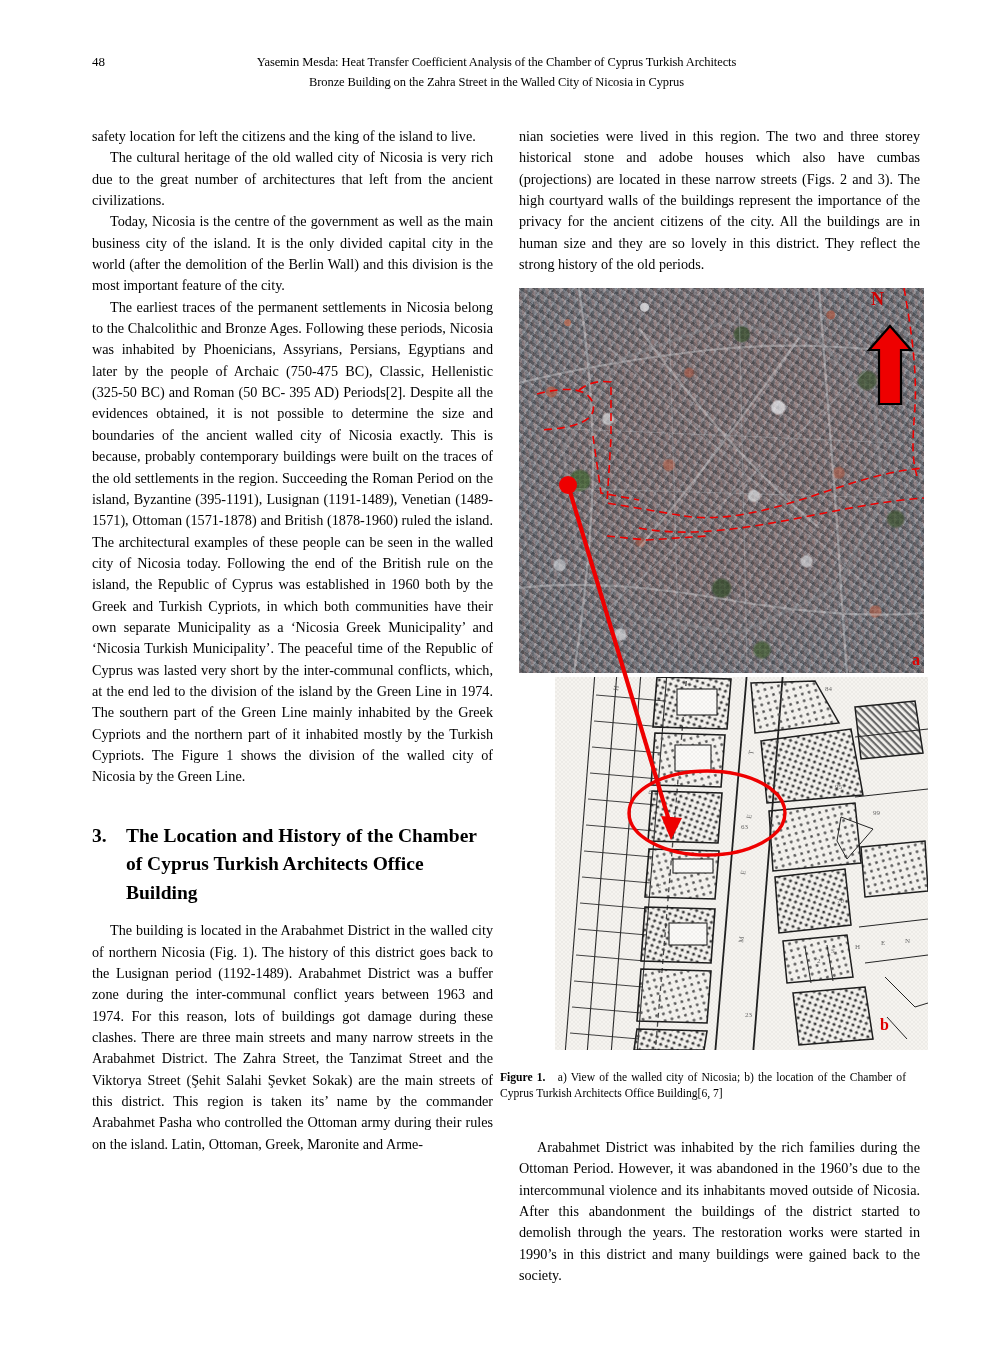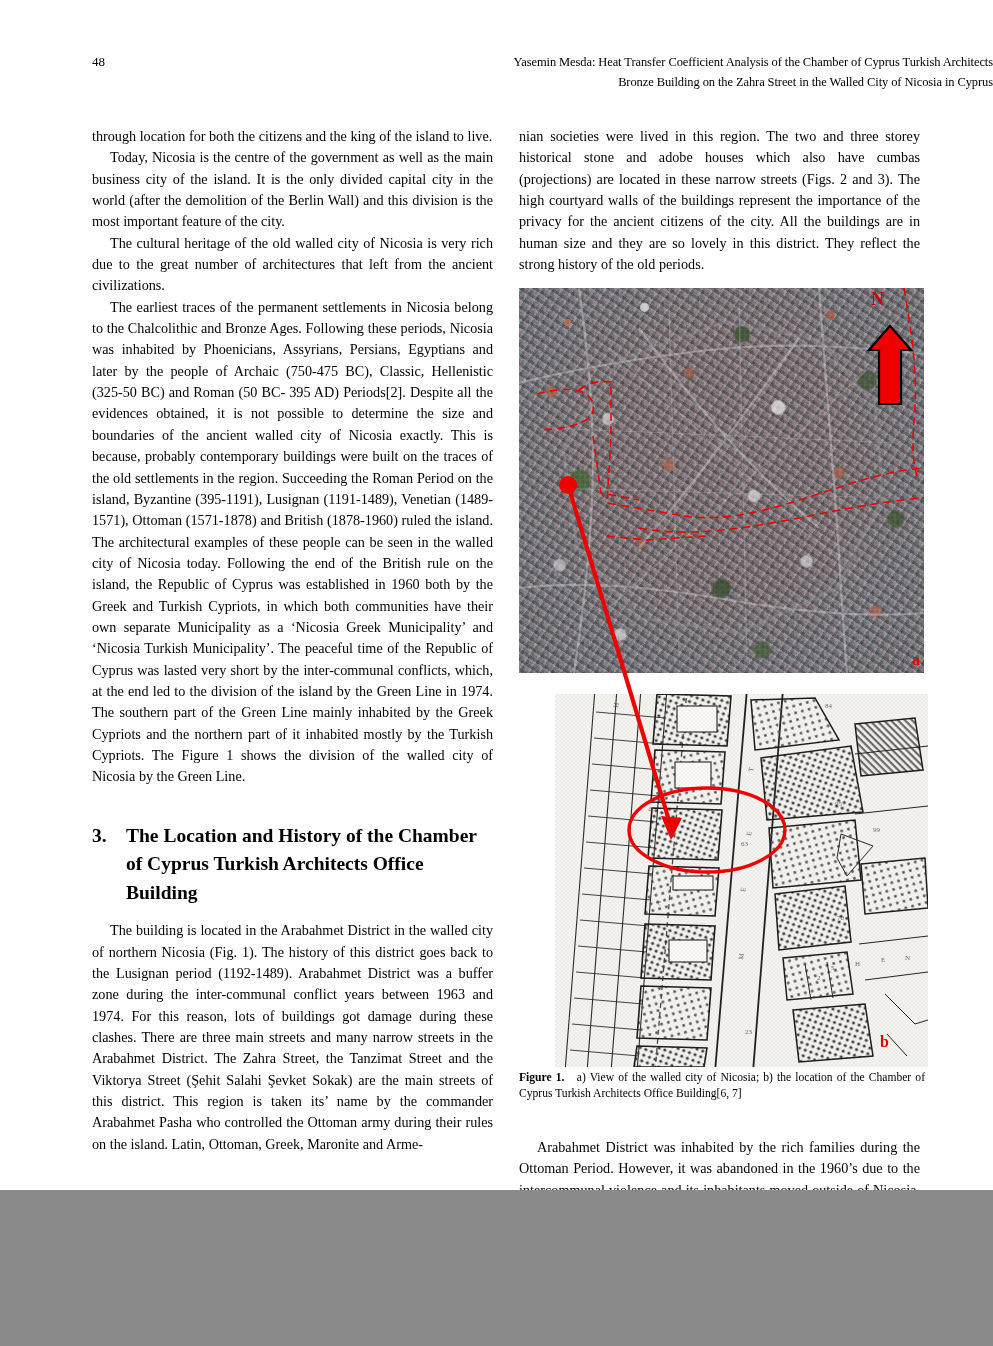--- a/index.html
+++ b/index.html
@@ -3,34 +3,34 @@
 <meta charset="utf-8">
 <style>
   html, body {
     margin: 0;
     padding: 0;
     background: #8a8a8a;
   }
   .page {
     position: relative;
     width: 993px;
-    height: 1190px;
+    height: 1346px;
     background: #ffffff;
     overflow: hidden;
     font-family: "Liberation Serif", "DejaVu Serif", serif;
     color: #000000;
     box-sizing: border-box;
   }
   
   .runhead {
     position: absolute;
     left: 0;
     top: 52px;
     width: 993px;
-    text-align: right;
+    text-align: center;
     font-size: 12.5px;
     line-height: 20px;
     letter-spacing: -0.1px;
   }
   .runhead .line1, .runhead .line2 { display: block; white-space: nowrap; }
   .page-number {
     position: absolute;
     left: 92px;
     top: 52px;
     font-size: 13px;
@@ -84,35 +84,35 @@
     width: 405px;
     height: 385px;
     overflow: hidden;
     background: #4a4a52;
   }
   .fig-b {
     position: relative;
     width: 373px;
     height: 373px;
     margin-left: 36px;
-    margin-top: 21px;
+    margin-top: 4px;
     overflow: hidden;
     background: #ffffff;
   }
   .fig-label {
     position: absolute;
     font-family: "Liberation Serif", serif;
     font-weight: bold;
     font-size: 16px;
     color: #e00000;
     line-height: 1;
   }
   .caption {
     position: absolute;
-    left: 519px;
+    left: 500px;
     top: 1070px;
     width: 406px;
     font-size: 11.6px;
     line-height: 16px;
     text-align: justify;
   }
   .caption b { font-weight: bold; }
 
   
   .sat {
@@ -190,23 +190,23 @@
 
 <div class="page">
 
   <div class="page-number">48</div>
   <div class="runhead">
     <span class="line1">Yasemin Mesda:    Heat Transfer Coefficient Analysis of the Chamber of Cyprus Turkish Architects</span>
     <span class="line2">Bronze Building on the Zahra Street in the Walled City of Nicosia in Cyprus</span>
   </div>
 
   <div class="col col-left">
-    <p class="noindent">through location for both the citizens and the king of the island to live.</p>
+    <p class="noindent">safety location for left the citizens and the king of the island to live.</p>
+    <p>The cultural heritage of the old walled city of Nicosia is very rich due to the great number of architectures that left from the ancient civilizations.</p>
     <p>Today, Nicosia is the centre of the government as well as the main business city of the island. It is the only divided capital city in the world (after the demolition of the Berlin Wall) and this division is the most important feature of the city.</p>
-    <p>The cultural heritage of the old walled city of Nicosia is very rich due to the great number of architectures that left from the ancient civilizations.</p>
     <p>The earliest traces of the permanent settlements in Nicosia belong to the Chalcolithic and Bronze Ages. Following these periods, Nicosia was inhabited by Phoenicians, Assyrians, Persians, Egyptians and later by the people of Archaic (750-475 BC), Classic, Hellenistic (325-50 BC) and Roman (50 BC- 395 AD) Periods[2]. Despite all the evidences obtained, it is not possible to determine the size and boundaries of the ancient walled city of Nicosia exactly. This is because, probably contemporary buildings were built on the traces of the old settlements in the region. Succeeding the Roman Period on the island, Byzantine (395-1191), Lusignan (1191-1489), Venetian (1489-1571), Ottoman (1571-1878) and British (1878-1960) ruled the island.   The architectural examples of these people can be seen in the walled city of Nicosia today. Following the end of the British rule on the island, the Republic of Cyprus was established in 1960 both by the Greek and Turkish Cypriots, in which both communities have their own separate Municipality as a ‘Nicosia Greek Municipality’ and ‘Nicosia Turkish Municipality’. The peaceful time of the Republic of Cyprus was lasted very short by the inter-communal conflicts, which, at the end led to the division of the island by the Green Line in 1974. The southern part of the Green Line mainly inhabited by the Greek Cypriots and the northern part of it inhabited mostly by the Turkish Cypriots. The Figure 1 shows the division of the walled city of Nicosia by the Green Line.</p>
 
     <div class="sec-wrap">
       <h2 class="section-head">
         <span class="num">3.</span><span>The Location and History of the Chamber of Cyprus Turkish Architects Office Building</span>
       </h2>
     </div>
 
     <p>The building is located in the Arabahmet District in the walled city of northern Nicosia (Fig. 1). The history of this district goes back to the Lusignan period (1192-1489). Arabahmet District was a buffer zone during the inter-communal conflict years between 1963 and 1974. For this reason, lots of buildings got damage during these clashes. There are three main streets and many narrow streets in the Arabahmet District. The Zahra Street, the Tanzimat Street and the Viktorya Street (Şehit Salahi Şevket Sokak) are the main streets of this district. This region is taken its’ name by the commander Arabahmet Pasha who controlled the Ottoman army during their rules on the island. Latin, Ottoman, Greek, Maronite and Arme-</p>
   </div>

